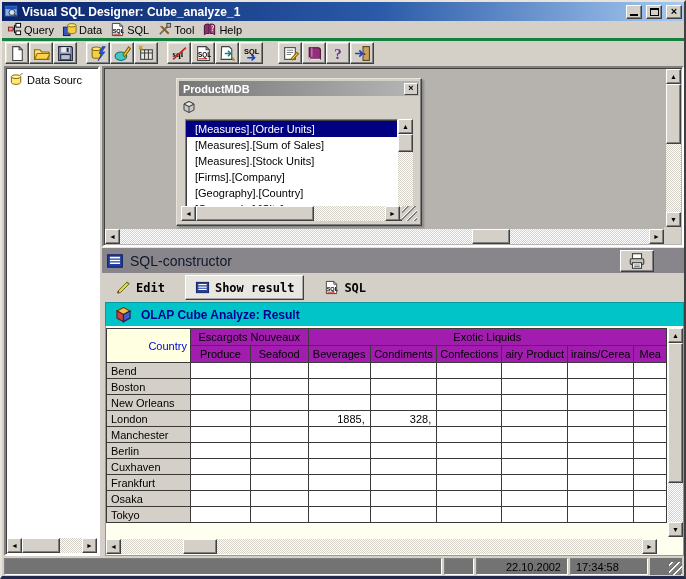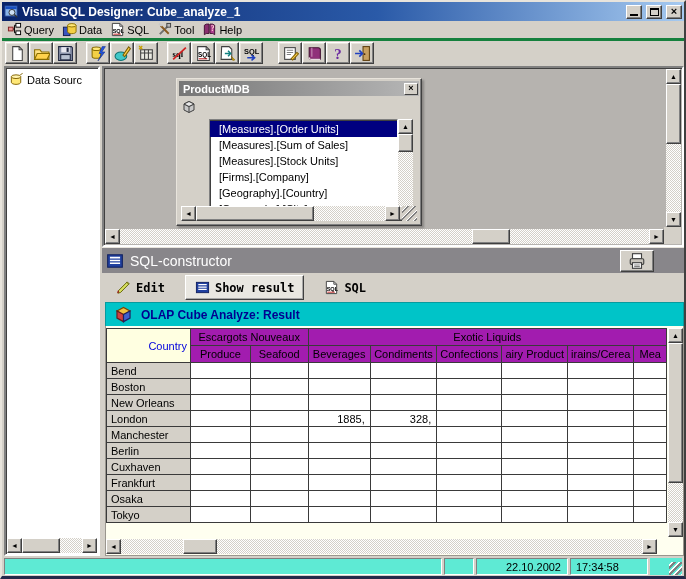--- a/index.html
+++ b/index.html
@@ -40,30 +40,30 @@
   .canvas{flex:0 0 181px;background:#b6b3af;border:2px solid;border-color:#808080 #fff #fff #808080;box-shadow:inset 1px 1px 0 #404040;position:relative;}
   #sb-canvas-h{position:absolute;left:1px;bottom:1px;right:18px;}
   #sb-canvas-v{position:absolute;top:1px;right:1px;bottom:18px;}
   .canvas-corner{position:absolute;right:1px;bottom:1px;width:17px;height:17px;background:#d4d0c8;}
 
   .cube-window{position:absolute;left:72px;top:10px;width:246px;height:148px;background:#d4d0c8;border:1px solid;border-color:#e8e4dc #404040 #404040 #e8e4dc;box-shadow:inset -1px -1px 0 #808080,2px 2px 2px rgba(0,0,0,.25);padding:2px;}
   .cube-title{height:15px;background:linear-gradient(90deg,#767676,#b6b6b6);display:flex;align-items:center;color:#fff;font-weight:bold;font-size:11px;padding:0 1px 0 4px;}
   .cube-close{margin-left:auto;width:14px;height:12px;background:#d4d0c8;border:1px solid;border-color:#fff #404040 #404040 #fff;display:flex;align-items:center;justify-content:center;font-size:9px;font-weight:bold;color:#000;padding:0;line-height:1;}
   .cube-body{position:relative;height:calc(100% - 15px);}
   .cube-ico{position:absolute;left:2px;top:3px;width:16px;height:16px;}
-  .cube-list{position:absolute;left:6px;top:23px;right:21px;height:102px;background:#fff;border:1px solid;border-color:#808080 #fff #fff #808080;box-shadow:inset 1px 1px 0 #404040;overflow:hidden;padding-top:1px;margin-left:24px;}
+  .cube-list{position:absolute;left:6px;top:23px;right:21px;height:102px;background:#fff;border:1px solid;border-color:#808080 #fff #fff #808080;box-shadow:inset 1px 1px 0 #404040;overflow:hidden;padding-top:1px;}
   .list-item{height:16px;line-height:16px;padding-left:9px;white-space:nowrap;overflow:hidden;}
   .list-item.selected{background:#000080;color:#fff;}
   #sb-cube-v{position:absolute;right:6px;top:23px;height:102px;}
   #sb-cube-h{position:absolute;left:2px;bottom:2px;right:19px;}
   .grip{position:absolute;right:2px;bottom:2px;width:15px;height:15px;background:#d4d0c8;background-image:repeating-linear-gradient(135deg,#d4d0c8 0 3px,#fff 3px 4px,#808080 4px 5px);}
 
   
   .sqlc-header{flex:0 0 26px;background:#88868a;display:flex;align-items:center;gap:6px;padding:0 4px;border-top:1px solid #e8e4dc;}
-  .sqlc-title{flex:1;color:#ffffff;font-size:14px;white-space:nowrap;}
+  .sqlc-title{flex:1;color:#0f172a;font-size:14px;white-space:nowrap;}
   .print-btn{width:34px;height:22px;margin-right:26px;background:#d4d0c8;border:1px solid;border-color:#fff #404040 #404040 #fff;box-shadow:inset -1px -1px 0 #808080;display:flex;align-items:center;justify-content:center;padding:0;}
   .tabsrow{flex:0 0 29px;background:#d4d0c8;display:flex;align-items:center;padding-left:5px;}
   .tab{display:flex;align-items:center;gap:5px;padding:4px 9px;margin-right:11px;font-family:"DejaVu Sans Mono","Liberation Mono",monospace;font-size:12px;font-weight:bold;cursor:default;}
   .tab.active{background:#e9e7e1;border:1px solid;border-color:#fff #404040 #404040 #fff;box-shadow:inset -1px -1px 0 #a8a8a8;}
 
   
   .olap-wrap{flex:1;display:flex;flex-direction:column;min-height:0;padding-left:3px;background:#d4d0c8;}
   .olap-bar{flex:0 0 24px;background:#00c4c8;display:flex;align-items:center;gap:8px;padding:0 8px;border:1px solid #089a9e;border-bottom:none;}
   .olap-title{color:#000090;font-weight:bold;font-size:12px;white-space:nowrap;}
   .table-region{flex:1;position:relative;background:#fffff0;border:1px solid #9a968e;border-top:none;min-height:0;overflow:hidden;}
@@ -72,21 +72,21 @@
   th,td{border:1px solid #3a3a3a;height:16px;padding:0 3px;overflow:hidden;white-space:nowrap;font-weight:normal;}
   thead th{height:17px;background:#a21caf;text-align:center;}
   th.corner{background:#ffffe1;color:#0000dd;text-align:right;}
   th.rowh{background:#d4d0c8;text-align:left;padding-left:4px;}
   td{background:#fff;text-align:right;padding-right:5px;}
   #sb-table-v{position:absolute;right:0;top:2px;bottom:18px;}
   #sb-table-h{position:absolute;left:0;bottom:1px;right:26px;}
 
   
   .statusbar{flex:0 0 20px;display:flex;gap:2px;align-items:stretch;padding:2px 2px 1px;background:#d4d0c8;}
-  .sp{border:1px solid;border-color:#808080 #fff #fff #808080;display:flex;align-items:center;background:#5eead4;}
+  .sp{border:1px solid;border-color:#808080 #fff #fff #808080;display:flex;align-items:center;background:#737373;}
   .sp-main{flex:1;}
   .sp-small{flex:0 0 30px;}
   .sp-date{flex:0 0 92px;justify-content:flex-end;padding-right:6px;}
   .sp-time{flex:0 0 78px;padding-left:5px;}
   .sp-tail{flex:0 0 32px;position:relative;border:none;}
   .status-grip{position:absolute;right:0;bottom:0;width:13px;height:13px;background-image:repeating-linear-gradient(135deg,transparent 0 2px,#fff 2px 3px,#808080 3px 5px);}
 
   
   .sb{display:flex;background:#d4d0c8;}
   .sb-h{flex-direction:row;height:15px;}

